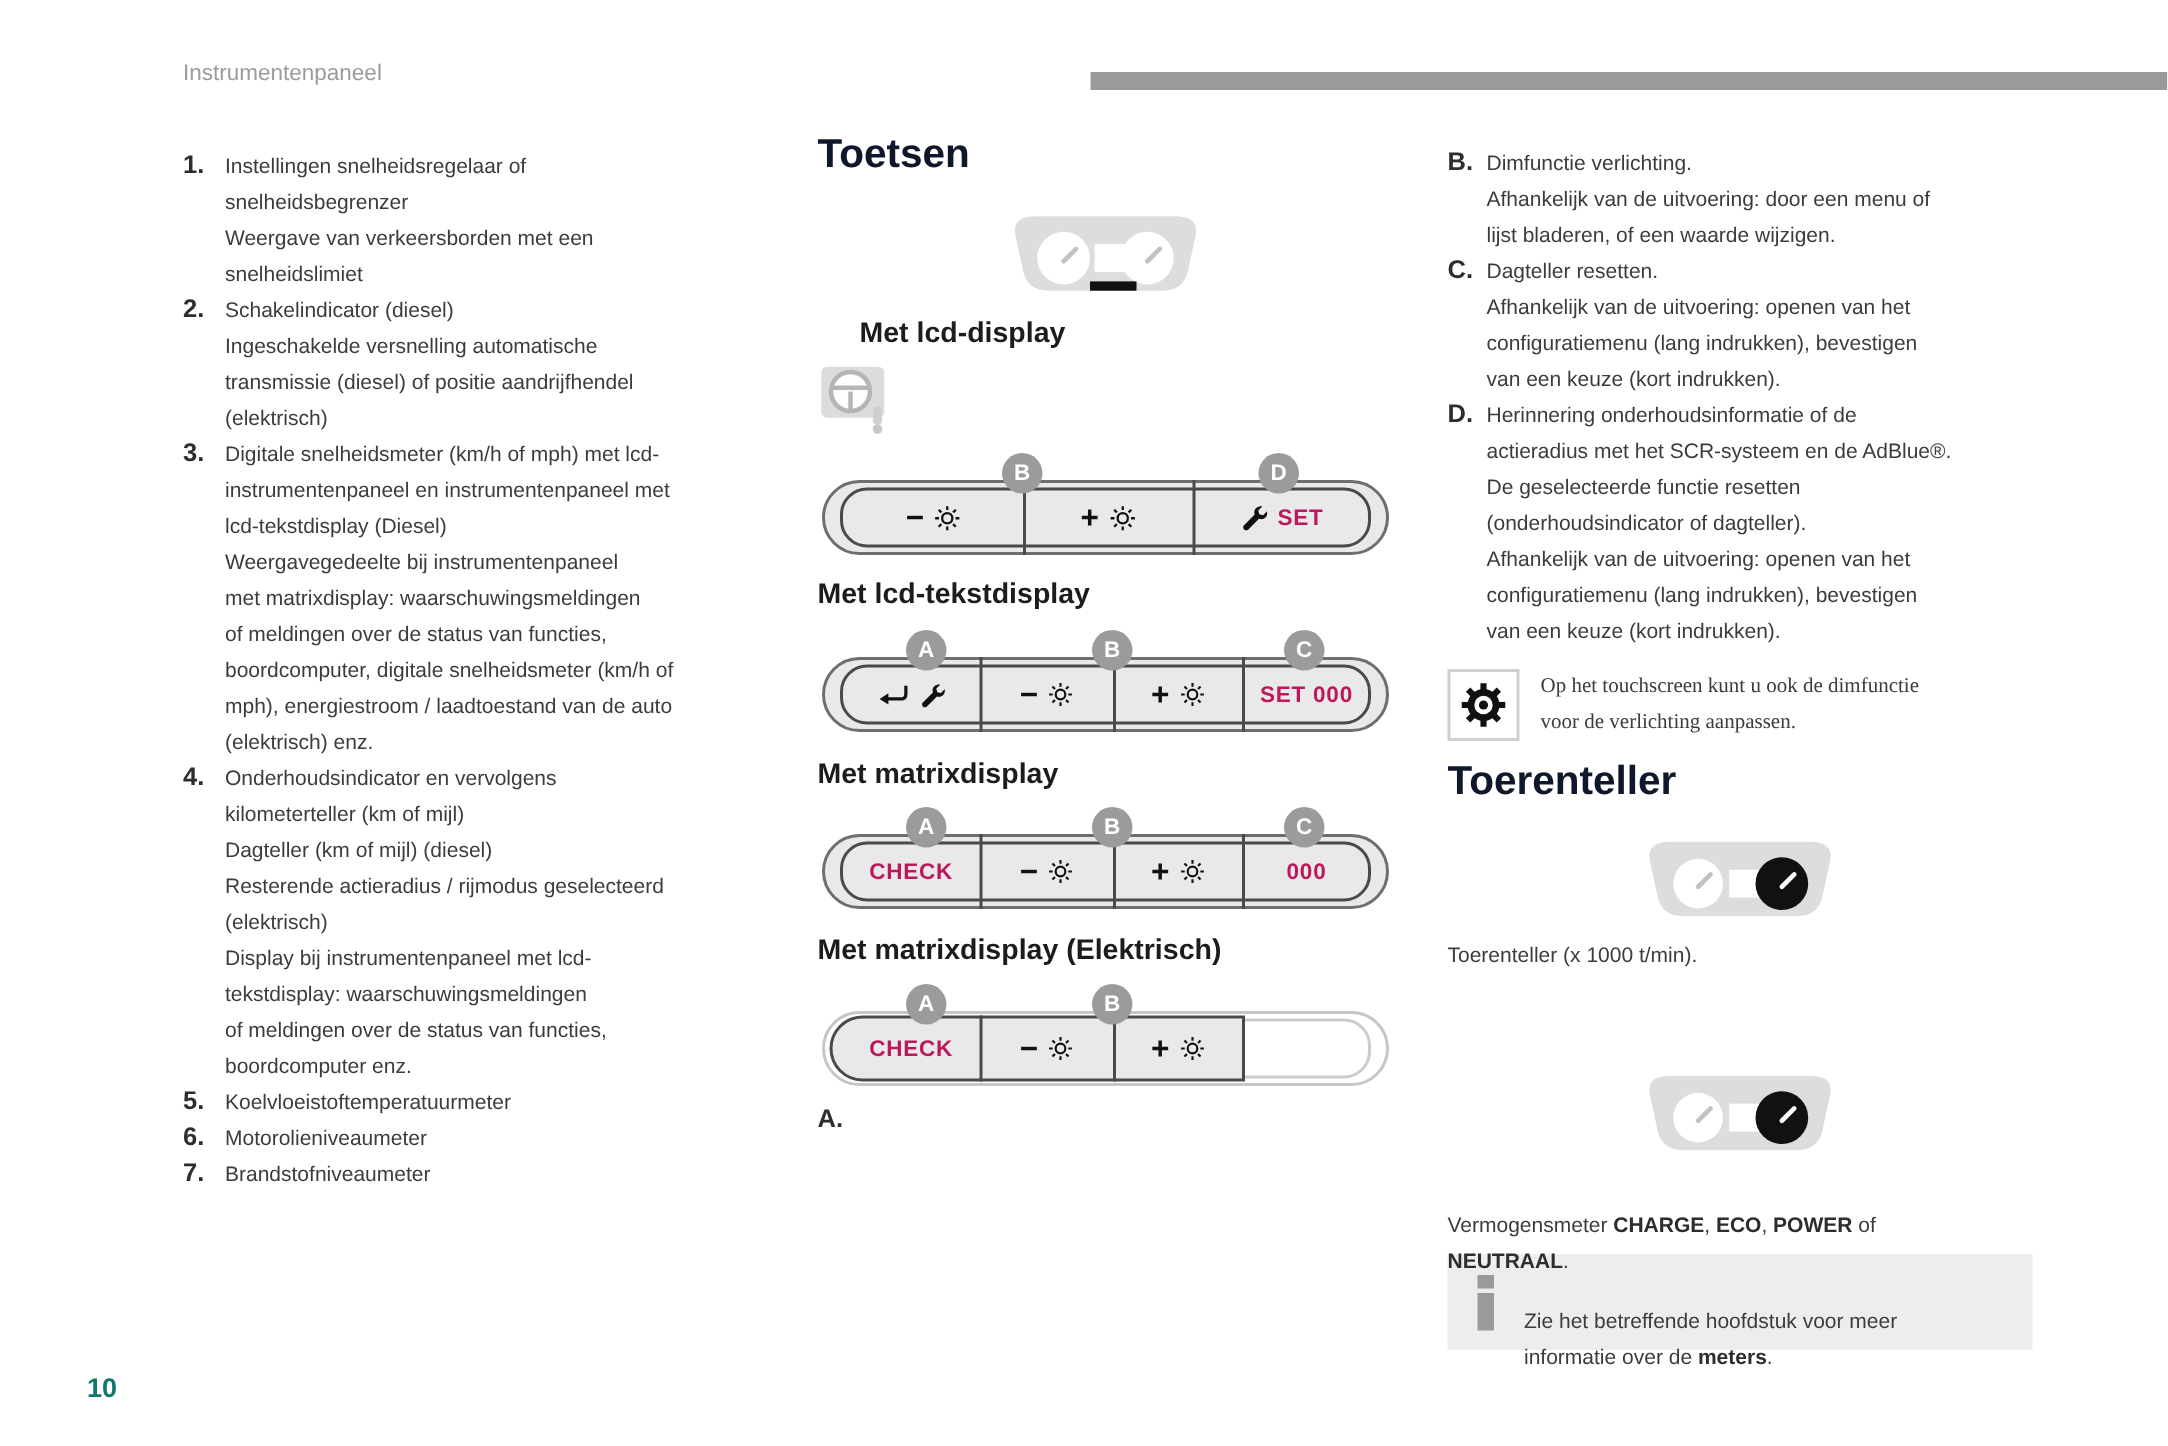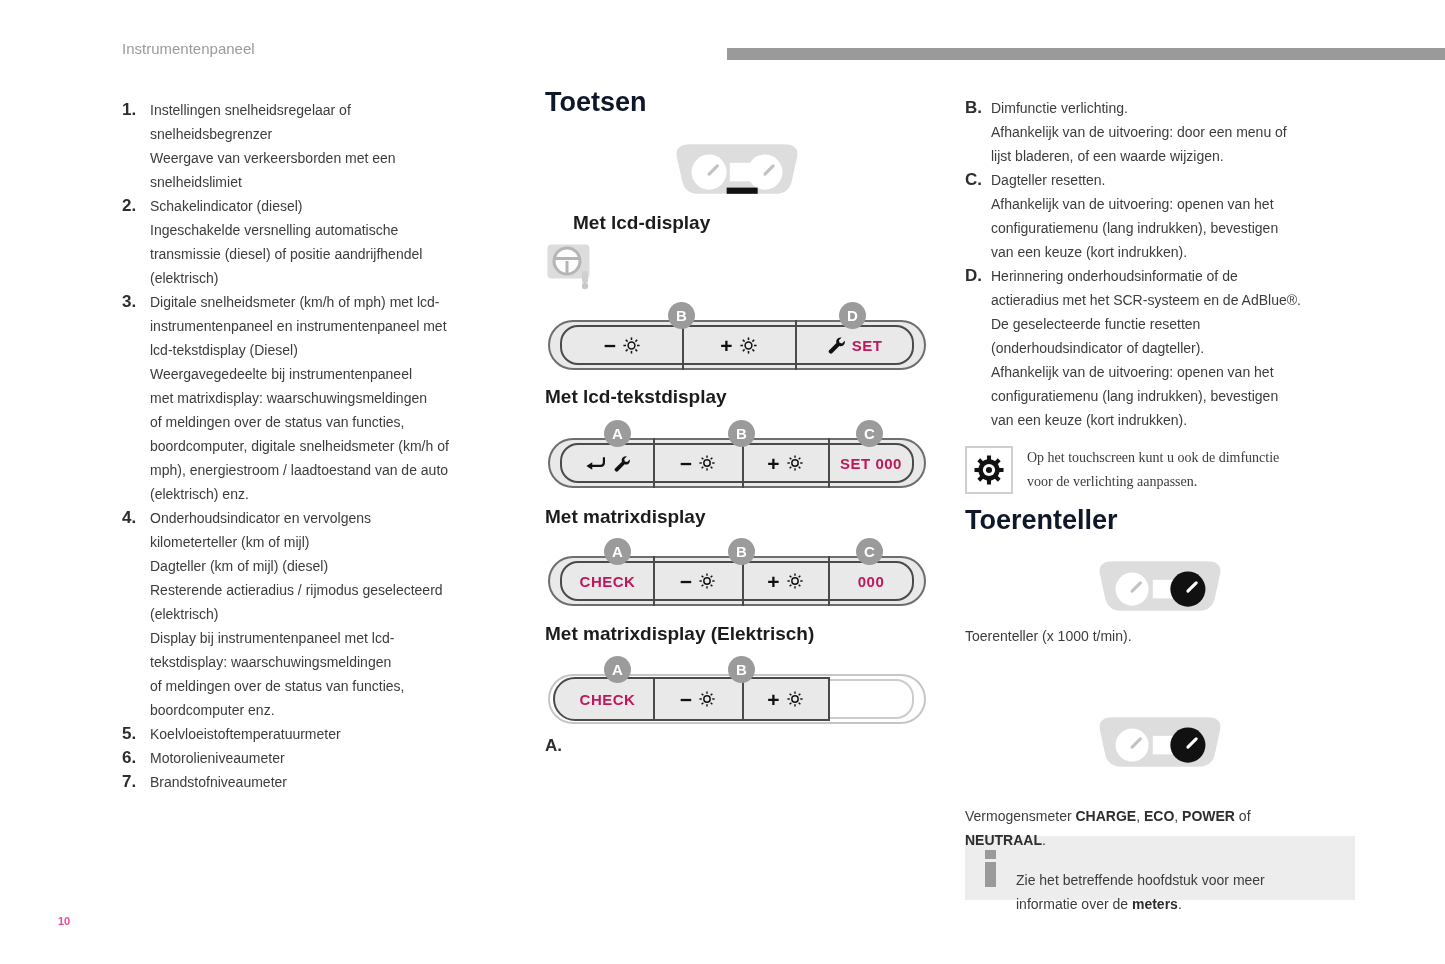--- a/index.html
+++ b/index.html
@@ -1,21 +1,21 @@
 <!DOCTYPE html>
 <html><head>
 <meta charset="utf-8">
 <style>
   html,body{margin:0;padding:0;background:#fff;}
   .page{position:relative;width:1445px;height:964px;background:#ffffff;overflow:hidden;
         font-family:"Liberation Sans", sans-serif;color:#3c3c3c;}
   .abs{position:absolute;}
   .hdr{font-size:15px;color:#9b9b9b;}
   .bar{background:#9a9a9a;}
-  .pagenum{font-size:11px;color:#ec4899;font-weight:bold;}
+  .pagenum{font-size:18px;color:#0f766e;font-weight:bold;}
   .txt{white-space:pre-line;font-size:14px;line-height:24px;color:#3c3c3c;}
   .item{display:flex;align-items:flex-start;}
   .item .num{flex:none;width:28px;font-weight:bold;font-size:17px;line-height:24px;color:#2d2d2d;}
   .h1{font-size:27px;font-weight:bold;color:#0f172a;line-height:1.05;}
   .h2{font-size:19px;font-weight:bold;color:#1c1c1c;}
   .b{font-weight:bold;color:#2d2d2d;}
   
   .panel{position:absolute;width:378px;height:50px;}
   .pill{position:absolute;inset:0;background:#e9e9e9;border:2px solid #6e6e6e;border-radius:26px;box-sizing:border-box;}
   .pill.ghost{background:#fff;border-color:#c6c6c6;}

